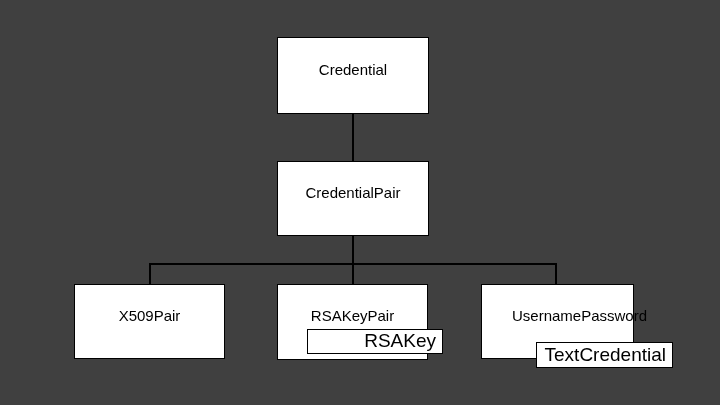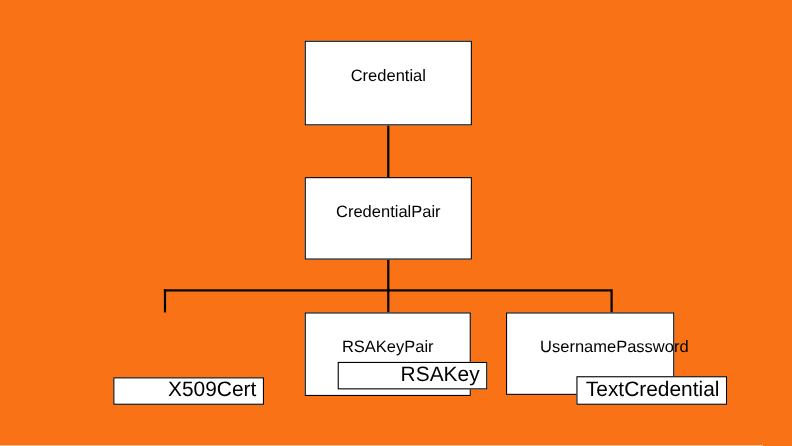--- a/index.html
+++ b/index.html
@@ -4,21 +4,21 @@
 <style>
   html, body {
     margin: 0;
     padding: 0;
     background: #ffffff;
   }
   .canvas {
     position: relative;
     width: 720px;
     height: 405px;
-    background: #f97316;
+    background: #404040;
     font-family: "Liberation Sans", "DejaVu Sans", sans-serif;
     color: #000000;
     overflow: hidden;
   }
   .node {
     position: absolute;
     box-sizing: border-box;
     border: 1.5px solid #000000;
     background: #ffffff;
     display: flex;
@@ -45,24 +45,24 @@
     background: #000000;
   }
   .edge.v { width: 1.5px; }
   .edge.h { height: 1.5px; }
 
   
   #n-credential        { left: 277px; top:  37px; width: 152px; height: 77px; }
   #n-credential-pair   { left: 277px; top: 161px; width: 152px; height: 75px; justify-content: center; }
   #n-x509-pair         { left:  74px; top: 284px; width: 151px; height: 75px; }
   #n-rsa-key-pair      { left: 277px; top: 284px; width: 151px; height: 76px; }
-  #n-username-password { left: 460px; top: 284px; width: 153px; height: 75px; padding-left: 44px; }
+  #n-username-password { left: 481px; top: 284px; width: 153px; height: 75px; padding-left: 44px; }
   #n-x509-cert         { left: 103px; top: 343px; width: 137px; height: 25px; }
   #n-rsa-key           { left: 307px; top: 329px; width: 136px; height: 25px; }
-  #n-text-credential   { left: 524px; top: 342px; width: 137px; height: 26px; }
+  #n-text-credential   { left: 536px; top: 342px; width: 137px; height: 26px; }
 
   #e-cred-to-pair   { left: 352px; top: 114px; height: 47px; }
   #e-pair-to-bus    { left: 352px; top: 236px; height: 48px; }
   #e-bus            { left: 149px; top: 263px; width: 407px; }
   #e-drop-left      { left: 149px; top: 263px; height: 21px; }
   #e-drop-right     { left: 555px; top: 263px; height: 21px; }
 </style>
 </head>
 <body>
 
@@ -75,32 +75,32 @@
   <div class="edge v" id="e-drop-right"></div>
 
   <div class="node main" id="n-credential">
     <span class="label">Credential</span>
   </div>
 
   <div class="node main" id="n-credential-pair">
     <span class="label">CredentialPair</span>
   </div>
 
+  <div class="node main" id="n-x509-pair">
+    <span class="label">X509Pair</span>
+  </div>
 
   <div class="node main" id="n-rsa-key-pair">
     <span class="label">RSAKeyPair</span>
   </div>
 
   <div class="node main" id="n-username-password">
     <span class="label">UsernamePassword</span>
   </div>
 
-  <div class="node overlay" id="n-x509-cert">
-    <span class="label">X509Cert</span>
-  </div>
 
   <div class="node overlay" id="n-rsa-key">
     <span class="label">RSAKey</span>
   </div>
 
   <div class="node overlay" id="n-text-credential">
     <span class="label">TextCredential</span>
   </div>
 
 </div>

